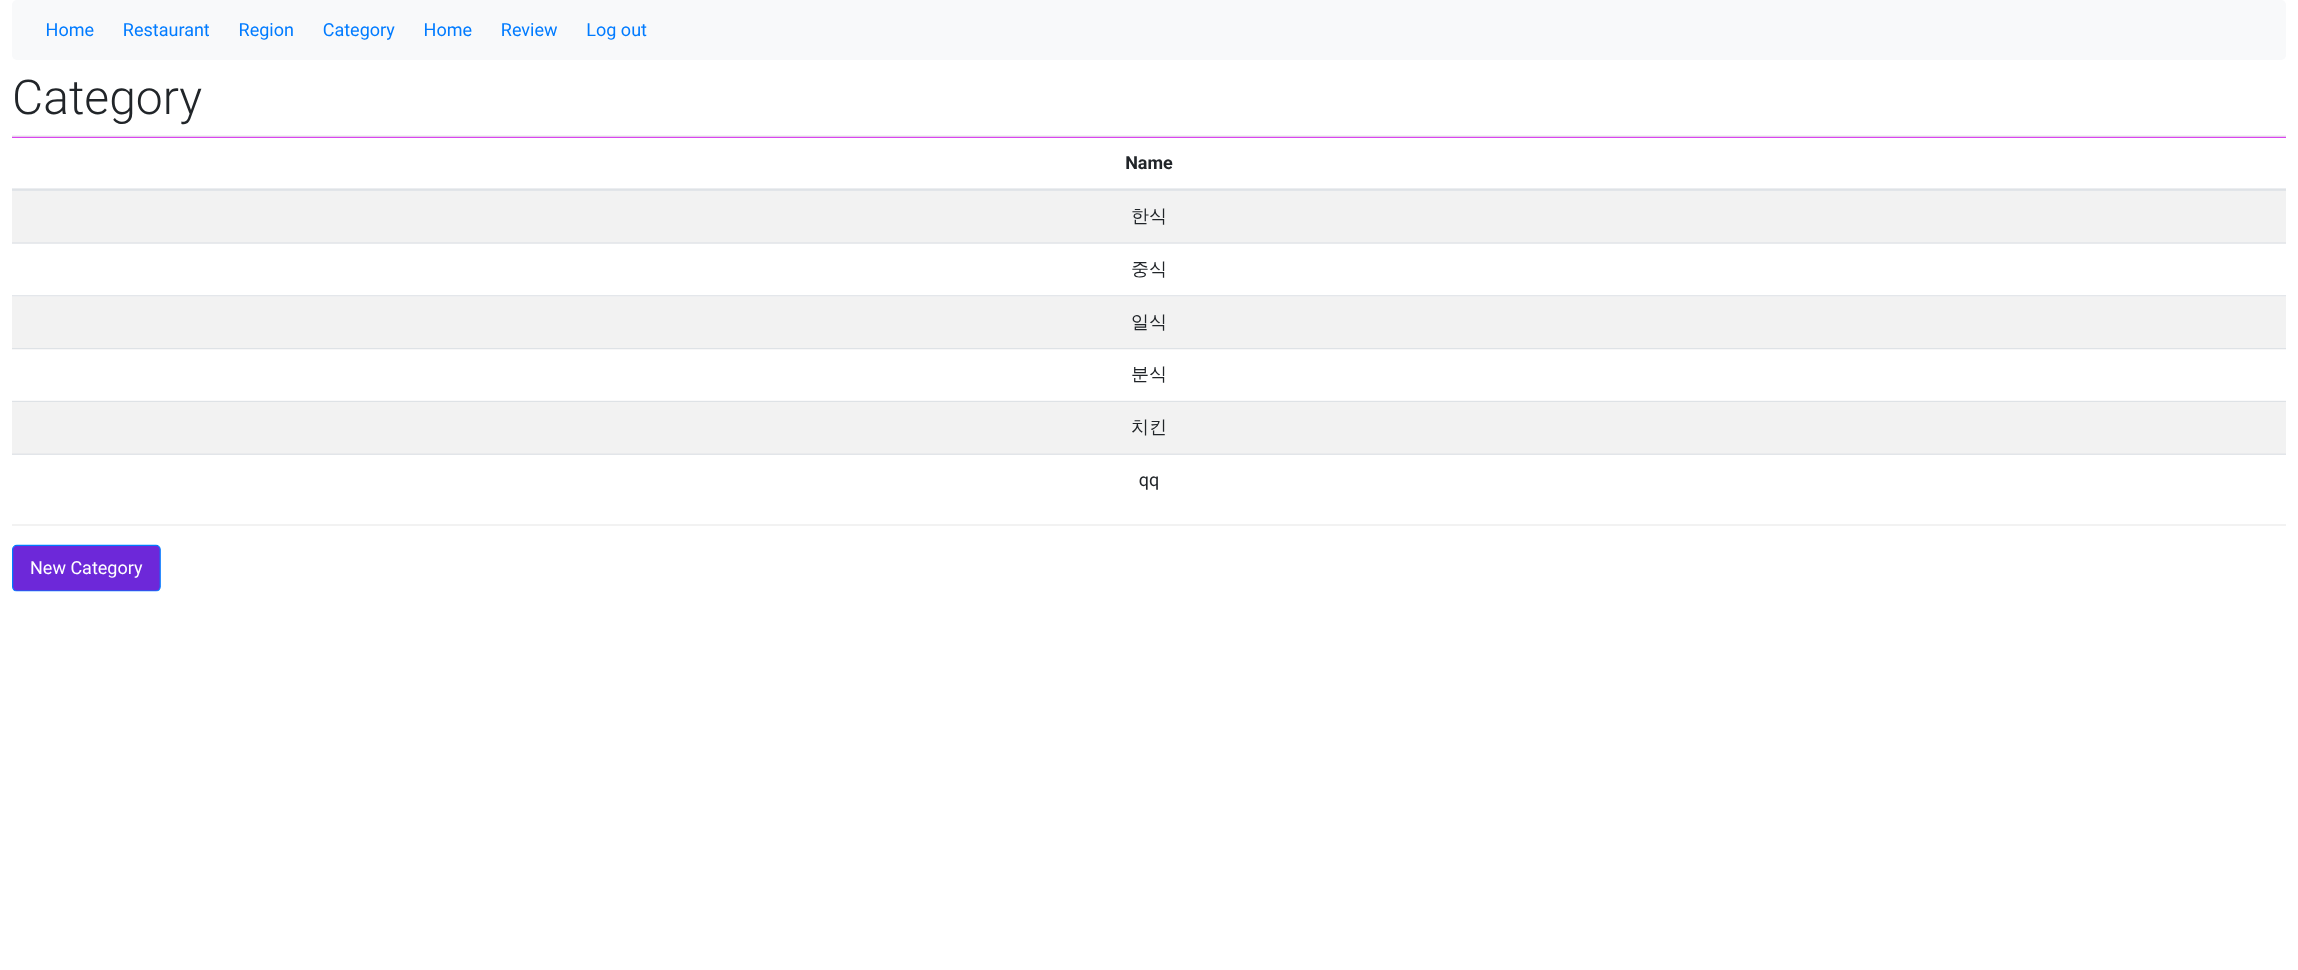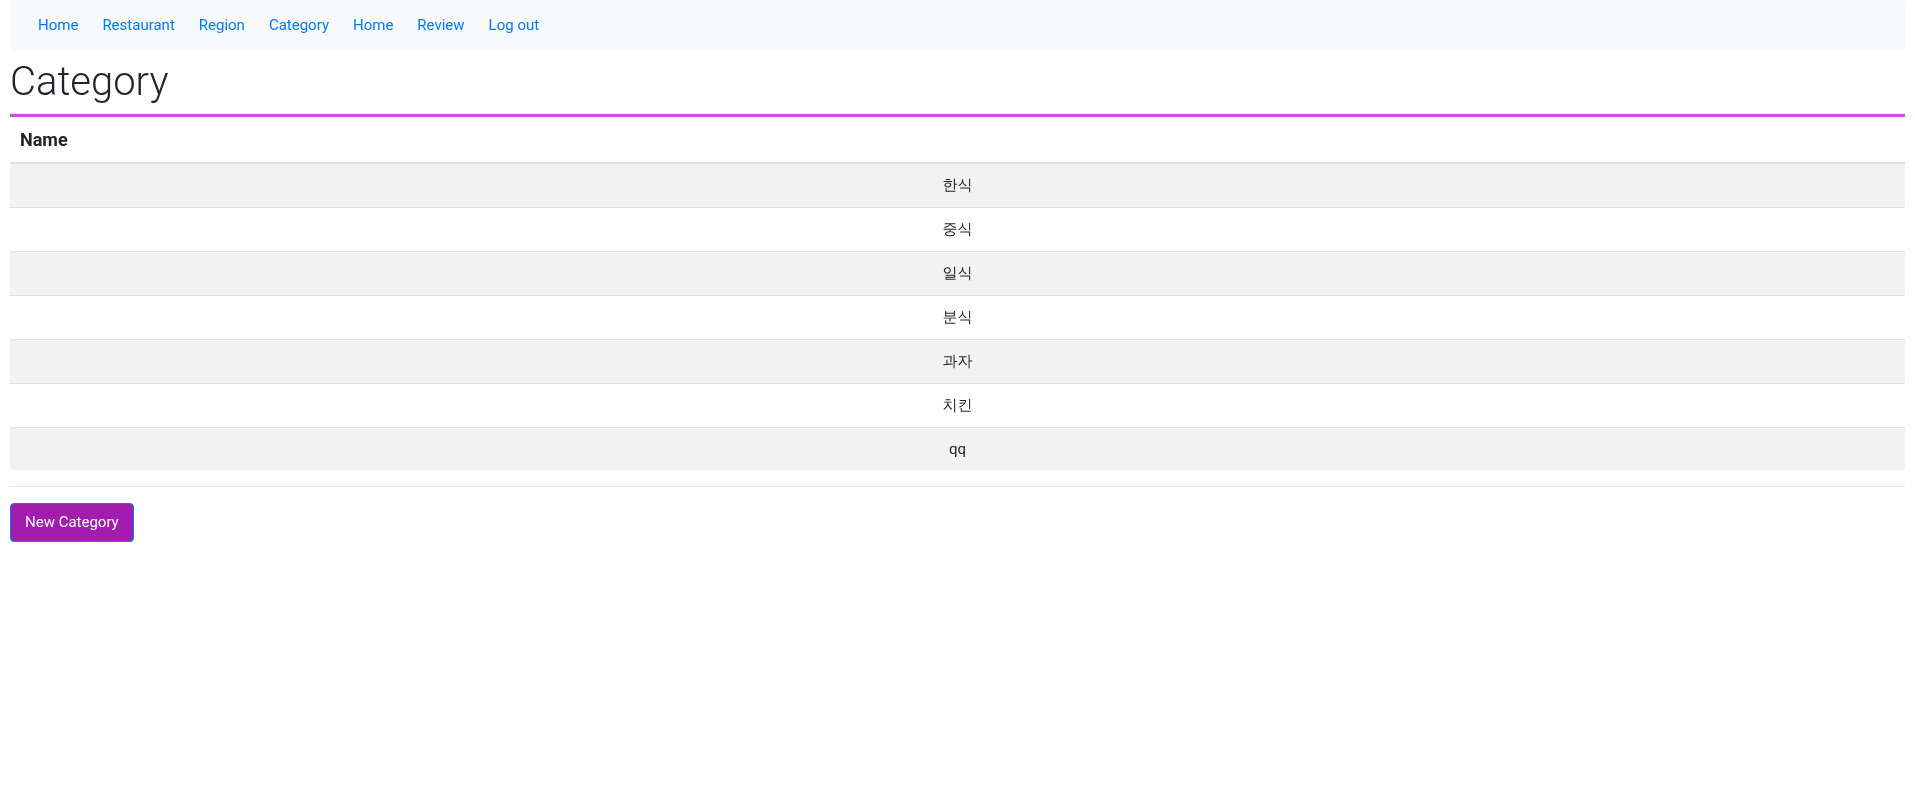--- a/index.html
+++ b/index.html
@@ -45,41 +45,41 @@
       border: none;
       border-top: 1px solid rgba(0,0,0,0.1);
       margin: 0 0 0 0;
     }
     table {
       width: 100%;
       border-collapse: collapse;
       margin-bottom: 16px;
     }
     table thead th {
-      text-align: left;
+      text-align: center;
       padding: 12px 10px;
       font-weight: 700;
       border-bottom: 2px solid #dee2e6;
-      border-top: 3px solid #d946ef;
+      border-top: 1px solid #d946ef;
       color: #212529;
-      font-size: 18px;
+      font-size: 15px;
     }
     table tbody td {
       padding: 12px 10px;
       border-top: 1px solid #dee2e6;
       font-size: 15px;
       color: #212529;
       text-align: center;
     }
     table tbody tr:nth-child(odd) {
       background-color: rgba(0,0,0,0.05);
     }
     .btn-primary {
       display: inline-block;
-      background-color: #a21caf;
+      background-color: #6d28d9;
       color: #fff;
       border: 1px solid #007bff;
       padding: 7px 14px;
       font-size: 15px;
       border-radius: 4px;
       text-decoration: none;
       cursor: pointer;
       line-height: 1.5;
     }
     hr.bottom {
@@ -119,23 +119,20 @@
     <tr>
         <td>중식</td>
       </tr>
     <tr>
         <td>일식</td>
       </tr>
     <tr>
         <td>분식</td>
       </tr>
     <tr>
-        <td>과자</td>
-      </tr>
-    <tr>
         <td>치킨</td>
       </tr>
     <tr>
         <td>qq</td>
       </tr>
   </tbody>
 </table>
 
 <hr class="bottom">
 

